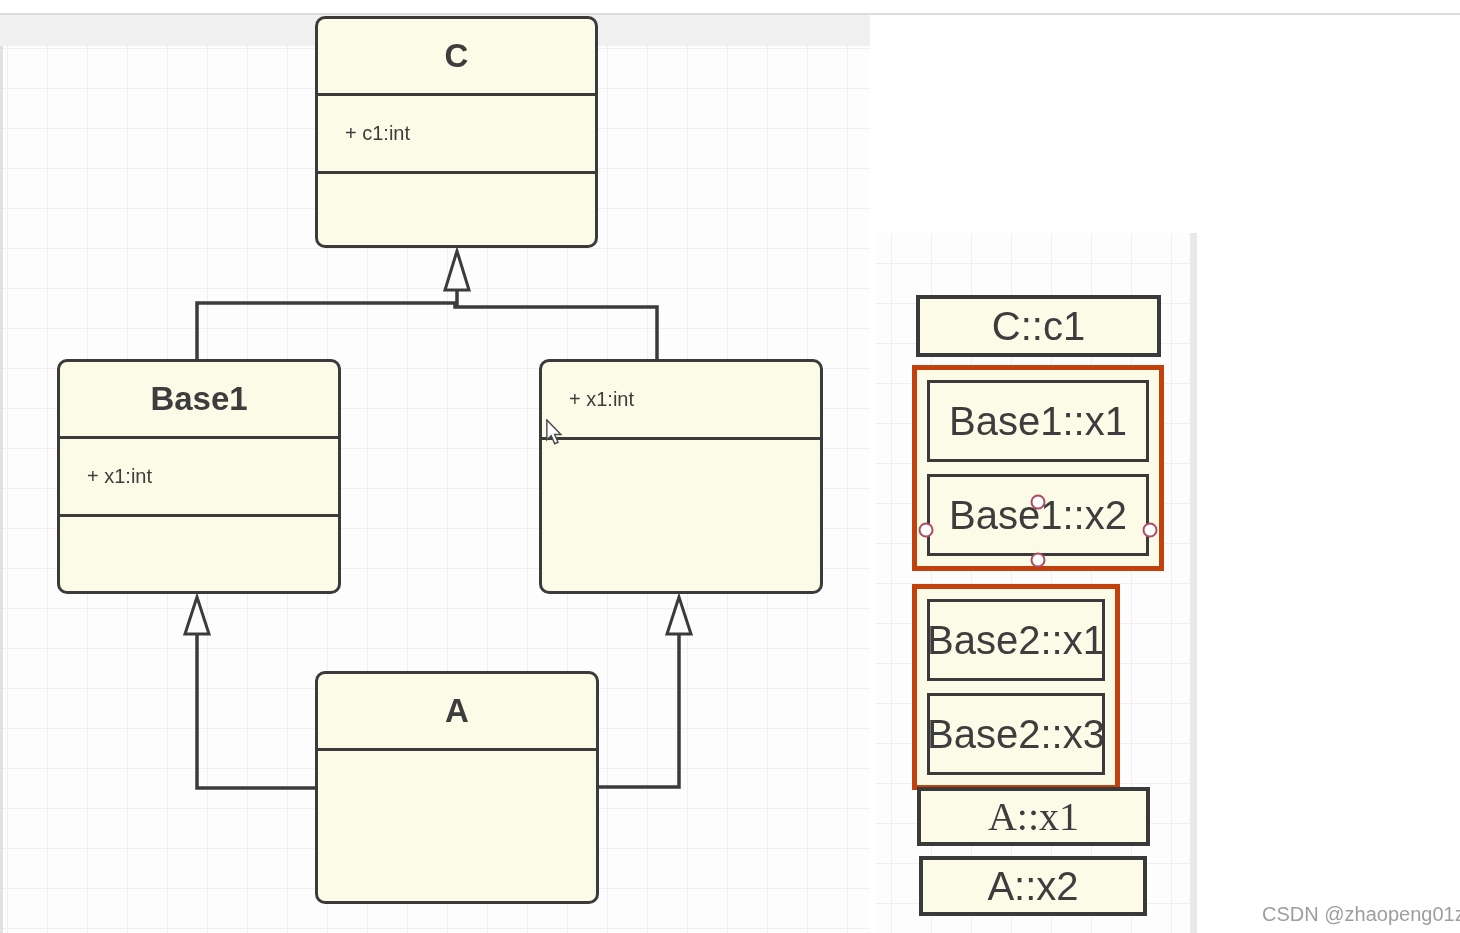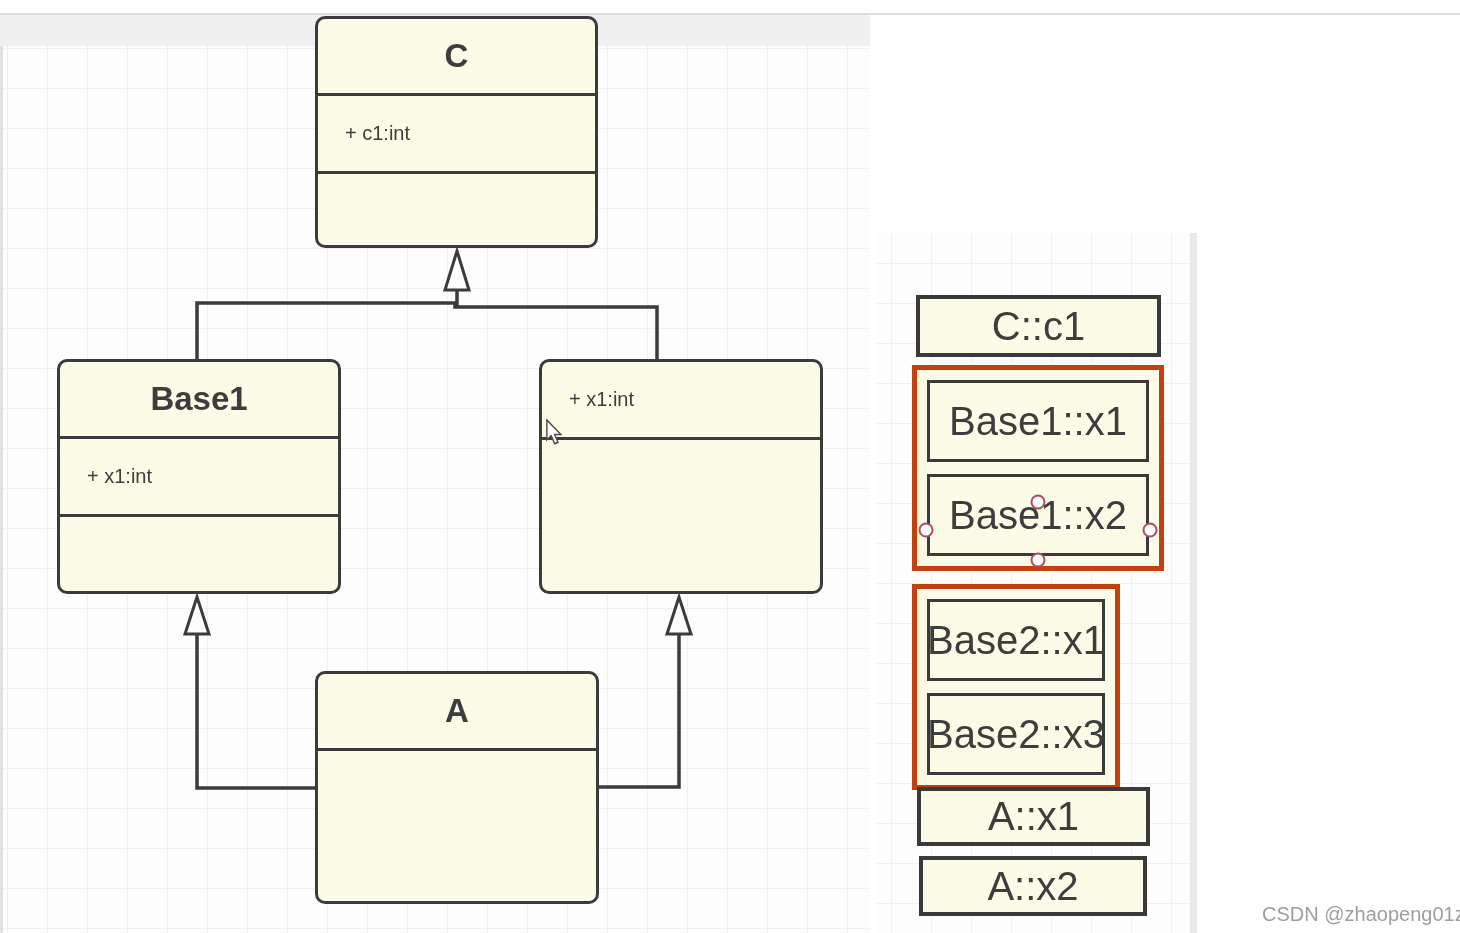--- a/index.html
+++ b/index.html
@@ -109,21 +109,21 @@
   <div class="mem-group" style="left:912px;top:365px;width:252px;height:206px;">
     <div class="mem-row">Base1::x1</div>
     <div class="mem-row">Base1::x2</div>
   </div>
 
   <div class="mem-group" style="left:912px;top:575px;width:208px;height:206px;margin-top:9px;">
     <div class="mem-row">Base2::x1</div>
     <div class="mem-row">Base2::x3</div>
   </div>
 
-  <div class="mem-row" style="left:917px;top:787px;width:233px;height:59px;border-width:4px;">A::x1</div>
+  <div class="mem-row" style="left:917px;top:787px;width:233px;height:59px;border-width:4px;font-family:Liberation Serif, serif;">A::x1</div>
   <div class="mem-row" style="left:919px;top:856px;width:228px;height:60px;border-width:4px;">A::x2</div>
 
   <div class="handle" style="left:1038px;top:502px;"></div>
   <div class="handle" style="left:1038px;top:560px;"></div>
   <div class="handle" style="left:926px;top:530px;"></div>
   <div class="handle" style="left:1150px;top:530px;"></div>
 
   <div class="watermark">CSDN @zhaopeng01zp</div>
 
   <svg class="cursor" width="20" height="26" viewBox="0 0 13 20">

